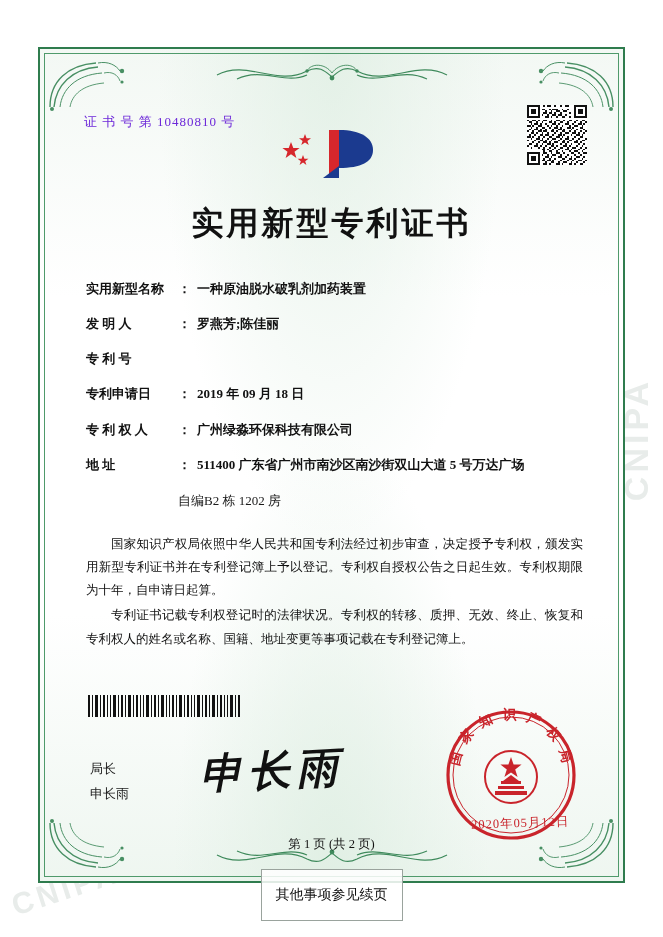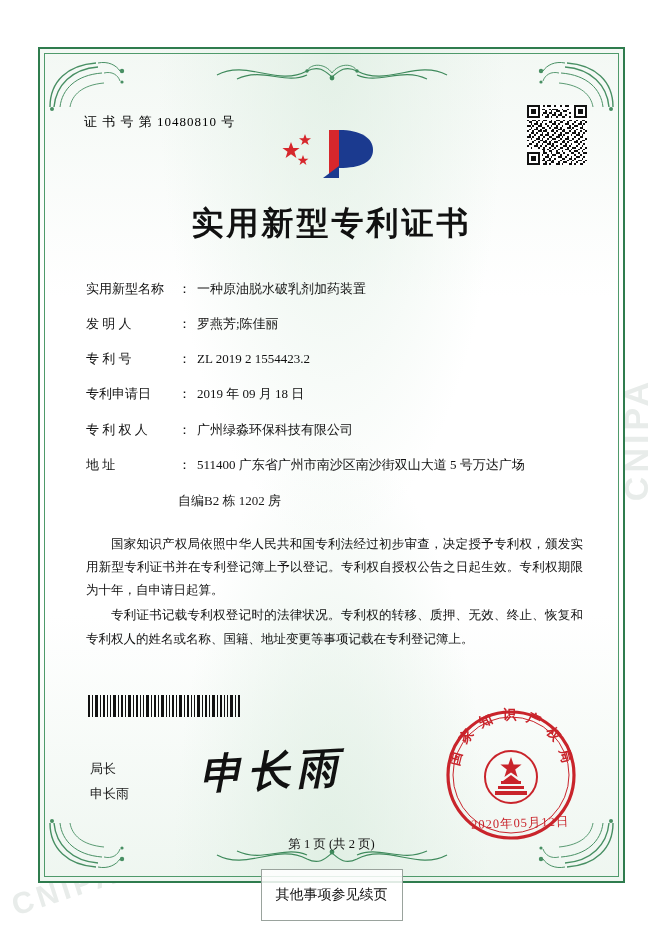--- a/index.html
+++ b/index.html
@@ -104,21 +104,21 @@
     color: #3f8a5c;
   }
 
   
   .cert-no {
     position: absolute;
     left: 46px;
     top: 66px;
     font-size: 13px;
     letter-spacing: 1px;
-    color: #000000;
+    color: #6d28d9;
   }
   .qr {
     position: absolute;
     right: 38px;
     top: 58px;
     width: 60px;
     height: 60px;
     background: #ffffff;
   }
 
@@ -150,20 +150,21 @@
     left: 48px;
     right: 40px;
     top: 232px;
     font-size: 13px;
     line-height: 1.55;
   }
   .row {
     display: flex;
     align-items: flex-end;
     margin-bottom: 15px;
+    font-weight: bold;
   }
   .row .lbl {
     width: 92px;
     flex: 0 0 92px;
     color: #111;
     letter-spacing: 0px;
   }
   .row .val {
     flex: 1 1 auto;
     color: #111;
@@ -665,21 +666,20 @@
       <div class="row">
         <div class="lbl">实用新型名称</div>
         <div class="val"><span class="colon">：</span><span>一种原油脱水破乳剂加药装置</span></div>
       </div>
       <div class="row">
         <div class="lbl">发 明 人</div>
         <div class="val"><span class="colon">：</span><span>罗燕芳;陈佳丽</span></div>
       </div>
       <div class="row">
         <div class="lbl">专 利 号</div>
-        <div class="val"><span class="colon">：</span><span>ZL 2019 2 1554423.2</span></div>
       </div>
       <div class="row">
         <div class="lbl">专利申请日</div>
         <div class="val"><span class="colon">：</span><span>2019 年 09 月 18 日</span></div>
       </div>
       <div class="row">
         <div class="lbl">专 利 权 人</div>
         <div class="val"><span class="colon">：</span><span>广州绿淼环保科技有限公司</span></div>
       </div>
       <div class="row" style="margin-bottom:2px;">

